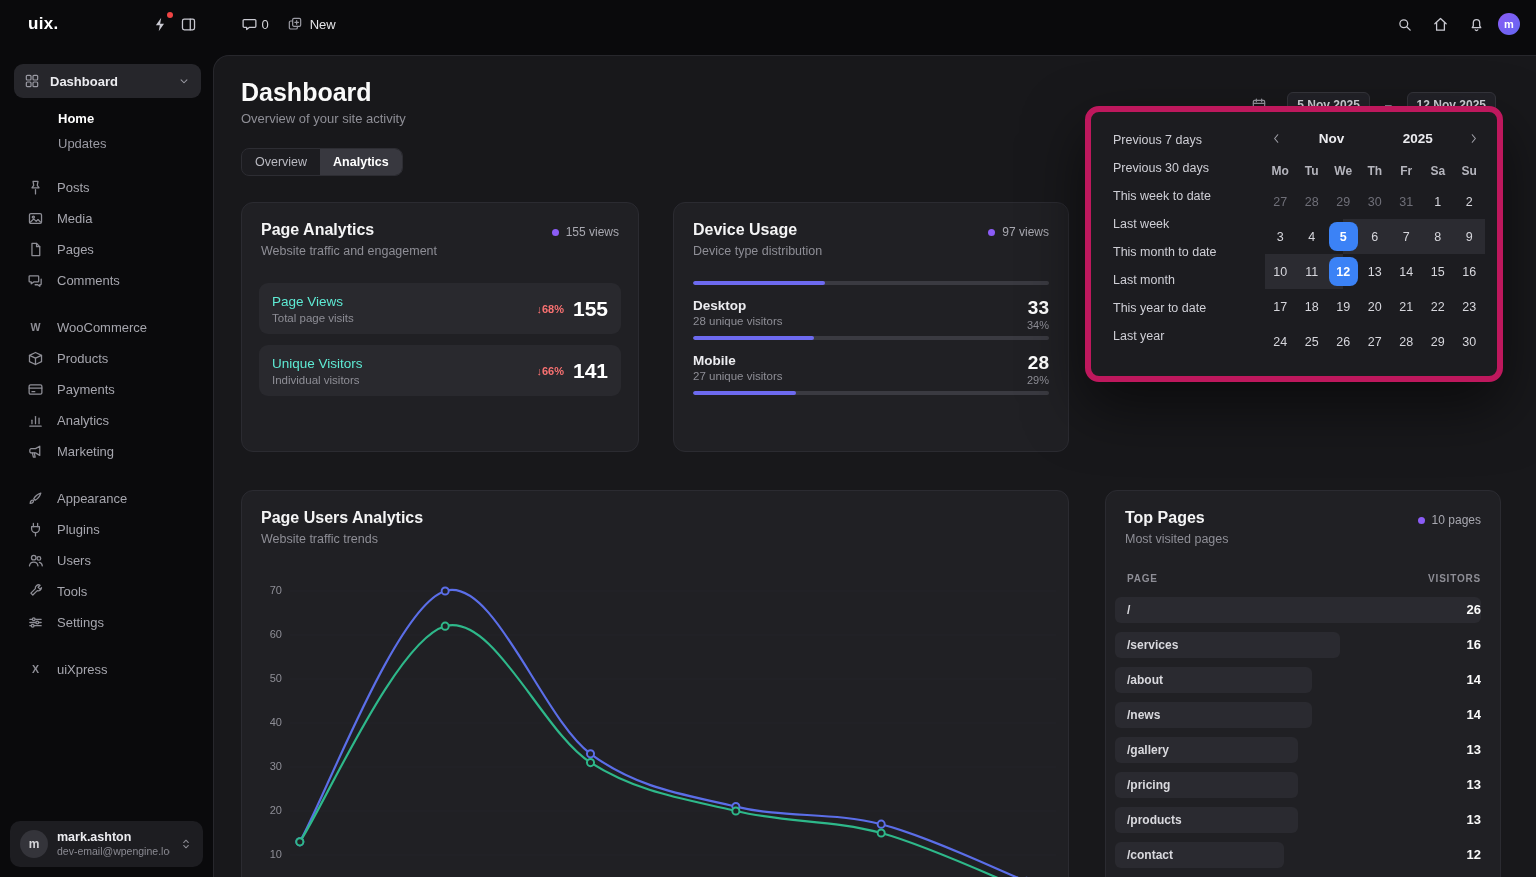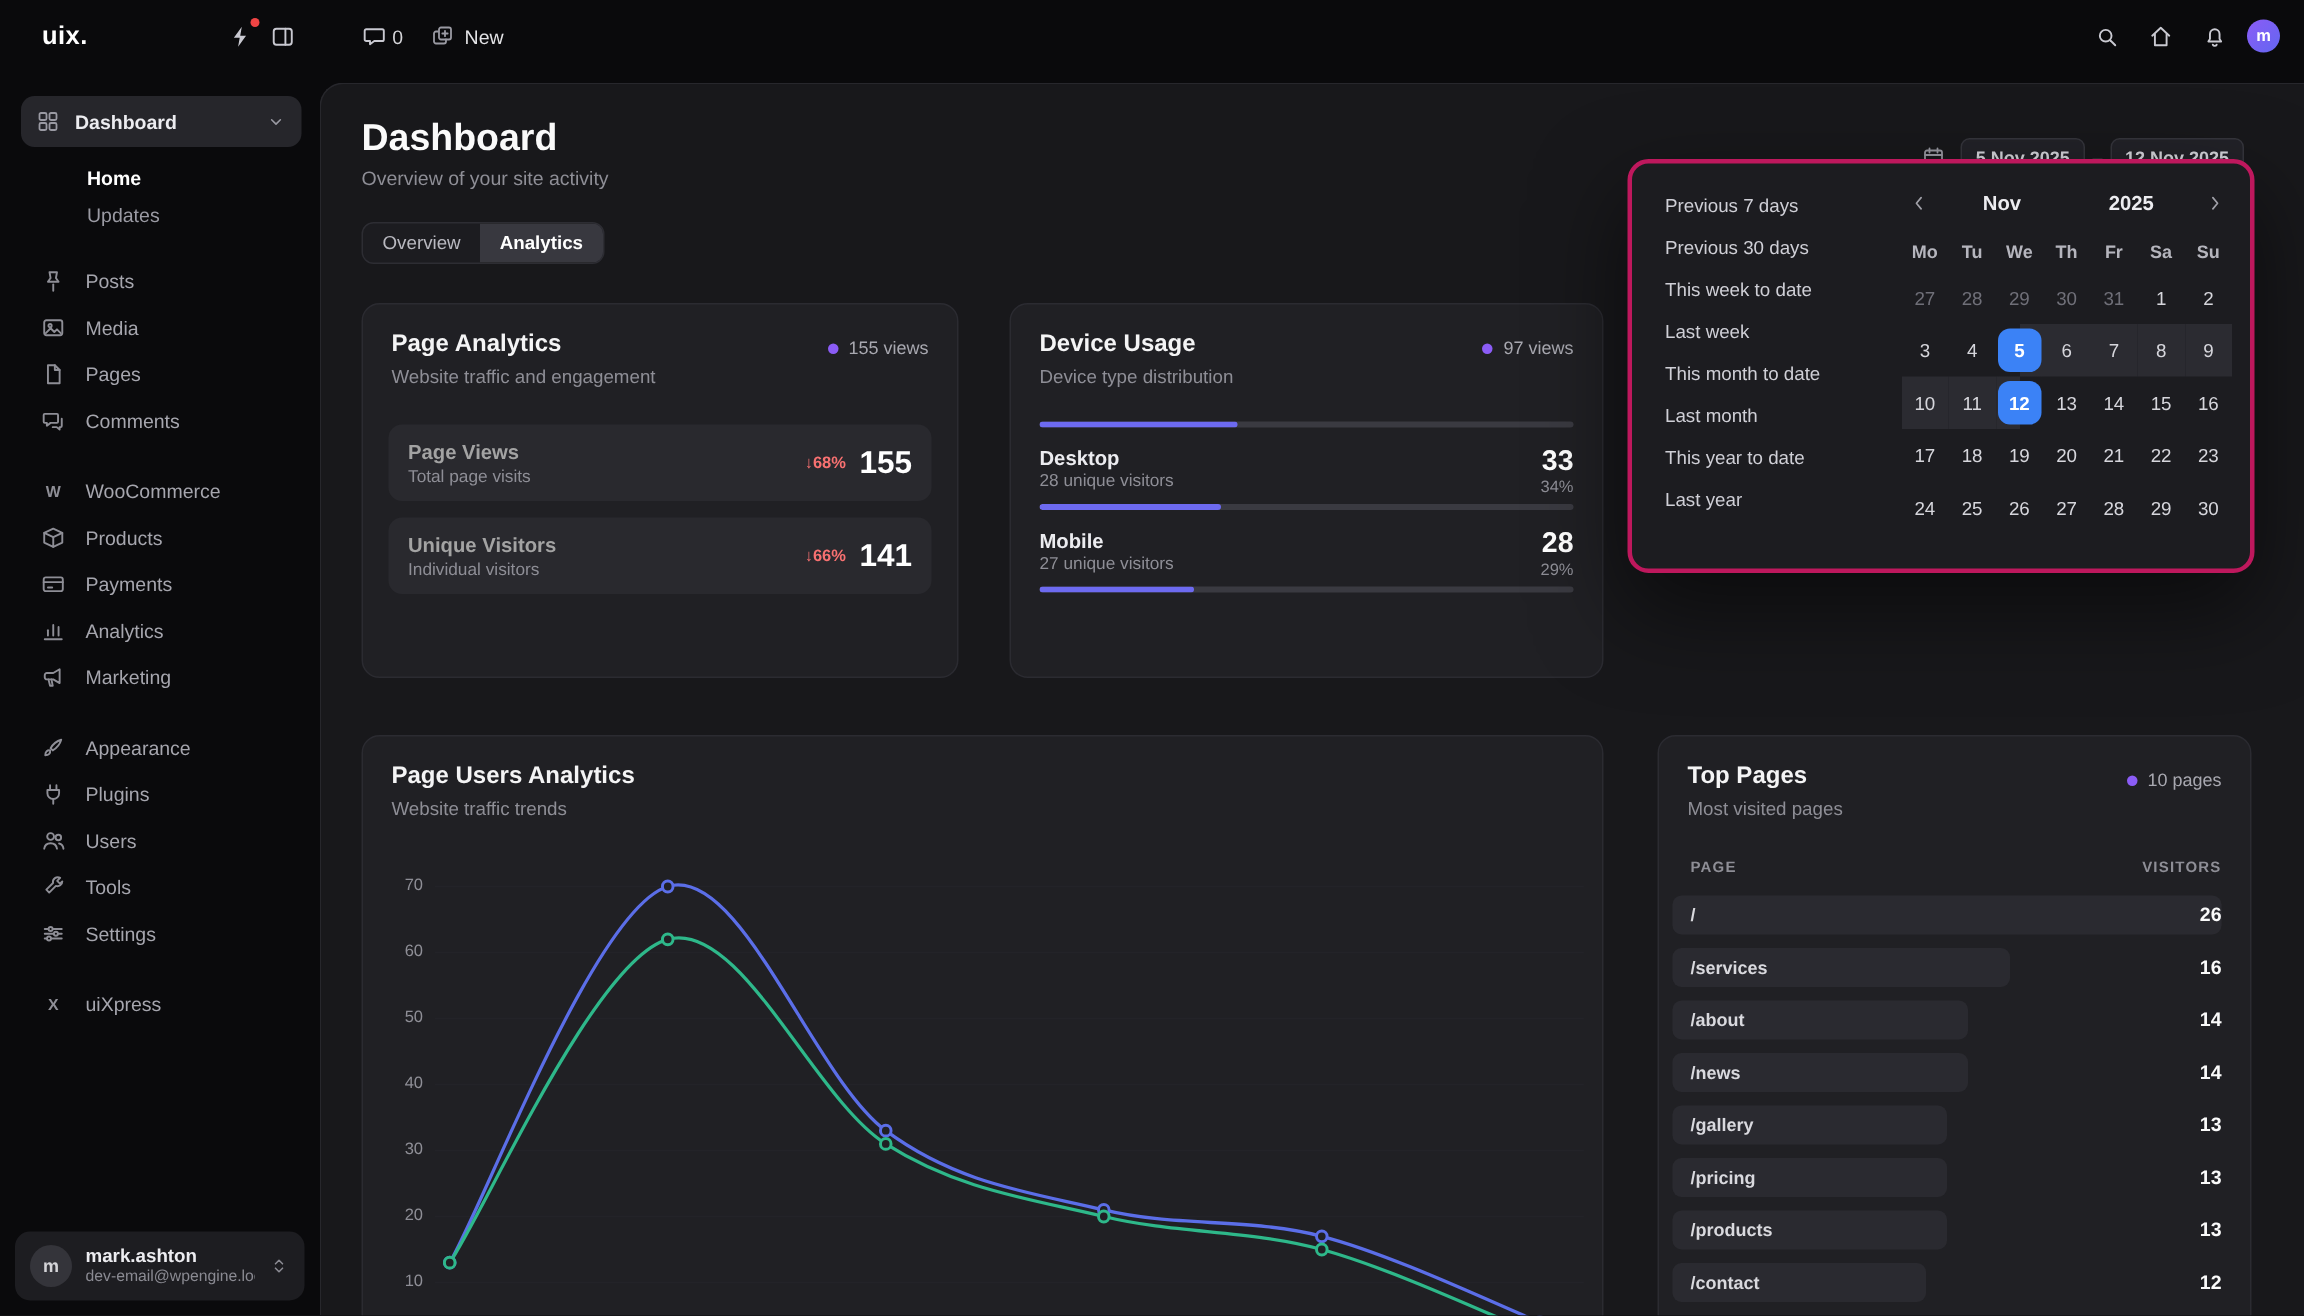--- a/index.html
+++ b/index.html
@@ -43,36 +43,36 @@
   .user-chevron { margin-left:auto; width:14px; height:14px; color:#8a8a92; }
 
   
   .main { position:absolute; left:213px; top:55px; right:0; bottom:0; background:#18181b; border-top-left-radius:16px; border-top:1px solid #27272c; border-left:1px solid #27272c; overflow:hidden; }
   .page-title { position:absolute; left:27px; top:22px; font-size:25px; font-weight:700; color:#fafafa; }
   .page-subtitle { position:absolute; left:27px; top:55px; font-size:13px; color:#8e8e96; }
   .tabs { position:absolute; left:27px; top:92px; display:inline-flex; border:1px solid #2d2d33; border-radius:8px; overflow:hidden; background:#1c1c20; }
   .tab { padding:6px 13px; font-size:12.5px; color:#b9b9c0; }
   .tab.active { background:#38383f; color:#fff; font-weight:600; }
 
-  .date-range { position:absolute; right:40px; top:36px; display:flex; align-items:center; gap:5px; z-index:1; }
+  .date-range { position:absolute; right:40px; top:36px; display:flex; align-items:center; gap:15px; z-index:1; }
   .dr-cal { width:26px; height:26px; display:flex; align-items:center; justify-content:center; color:#b9b9c0; }
   .chip { background:#222228; border:1px solid #35353c; border-radius:6px; padding:5px 9px; font-size:12px; color:#d6d6dc; font-weight:600; }
   .dr-sep { color:#8e8e96; font-size:12px; }
 
   
   .card { position:absolute; background:#202024; border:1px solid #2b2b31; border-radius:12px; }
   .card-title { position:absolute; left:19px; top:18px; font-size:16px; font-weight:700; color:#f4f4f5; }
   .card-sub { position:absolute; left:19px; top:41px; font-size:12.5px; color:#8e8e96; }
   .badge { position:absolute; right:19px; top:22px; font-size:12px; color:#a8a8b0; display:flex; gap:7px; align-items:center; }
   .badge-dot { width:7px; height:7px; border-radius:50%; background:#8b5cf6; }
 
   .card-pa { left:27px; top:146px; width:398px; height:250px; }
   .pa-rows { position:absolute; left:17px; right:17px; top:80px; display:flex; flex-direction:column; gap:11px; }
   .stat-row { background:#29292e; border-radius:9px; padding:9px 13px; display:flex; justify-content:space-between; align-items:center; height:51px; }
-  .stat-label { font-size:13.5px; font-weight:700; color:#a3a3a3; }
+  .stat-label { font-size:13.5px; font-weight:400; color:#5eead4; }
   .stat-sub { font-size:11.5px; color:#8e8e96; margin-top:3px; }
   .stat-r { display:flex; align-items:center; gap:9px; }
   .delta { color:#f87171; font-size:11px; font-weight:600; }
   .stat-value { font-size:21px; font-weight:700; color:#fff; }
 
   .card-du { left:459px; top:146px; width:396px; height:250px;padding-left:36px; }
   .du-rows { position:absolute; left:19px; right:19px; top:78px; }
   .dev-row { margin-bottom:13px; }
   .dev-top { display:flex; justify-content:space-between; align-items:flex-start; margin-bottom:5px; }
   .dev-label { font-size:13.5px; font-weight:600; color:#ececf0; }
@@ -90,21 +90,21 @@
 
   .card-tp { left:891px; top:434px; width:396px; height:470px; }
   .tp-cols { position:absolute; left:21px; right:19px; top:82px; display:flex; justify-content:space-between; font-size:10px; letter-spacing:.8px; color:#8e8e96; font-weight:700; }
   .tp-rows { position:absolute; left:9px; right:19px; top:106px; }
   .tp-row { position:relative; height:26px; margin-bottom:9px; }
   .tp-bar { position:absolute; left:0; top:0; height:26px; background:#2a2a30; border-radius:6px; }
   .tp-page { position:absolute; left:12px; top:0; line-height:26px; font-size:12px; font-weight:600; color:#d9d9de; }
   .tp-val { position:absolute; right:0; top:0; line-height:26px; font-size:13px; font-weight:700; color:#fafafa; }
 
   
-  .popup { position:absolute; left:871px; top:50px; width:418px; height:276px; background:#1c1c20; border:3px solid #be185d; border-radius:14px; box-shadow:0 24px 60px rgba(0,0,0,.55); z-index:10; display:flex; padding:10px 12px; }
+  .popup { position:absolute; left:871px; top:50px; width:418px; height:276px; background:#1c1c20; border:6px solid #be185d; border-radius:14px; box-shadow:0 24px 60px rgba(0,0,0,.55); z-index:10; display:flex; padding:10px 12px; }
   .presets { width:168px; padding:6px 2px; display:flex; flex-direction:column; gap:4px; }
   .preset { font-size:12.5px; color:#cfcfd6; padding:5px 8px; border-radius:6px; text-align:left; white-space:nowrap; }
   .cal { flex:1; padding:4px 0 0 8px; }
   .cal-head { display:flex; align-items:center; margin-bottom:8px; }
   .cal-arrow { width:24px; height:24px; color:#a0a0a8; display:flex; align-items:center; justify-content:center; }
   .cal-arrow .icon { width:15px; height:15px; color:#a0a0a8; }
   .cal-month, .cal-year { flex:1; text-align:center; font-size:13.5px; font-weight:600; color:#ececf0; }
   .cal-grid { display:grid; grid-template-columns:repeat(7,31.5px); }
   .cal-wd { height:26px; display:flex; align-items:center; justify-content:center; font-size:12px; font-weight:700; color:#b5b5bd; }
   .cal-cell { height:35px; display:flex; align-items:center; justify-content:center; cursor:pointer; }

